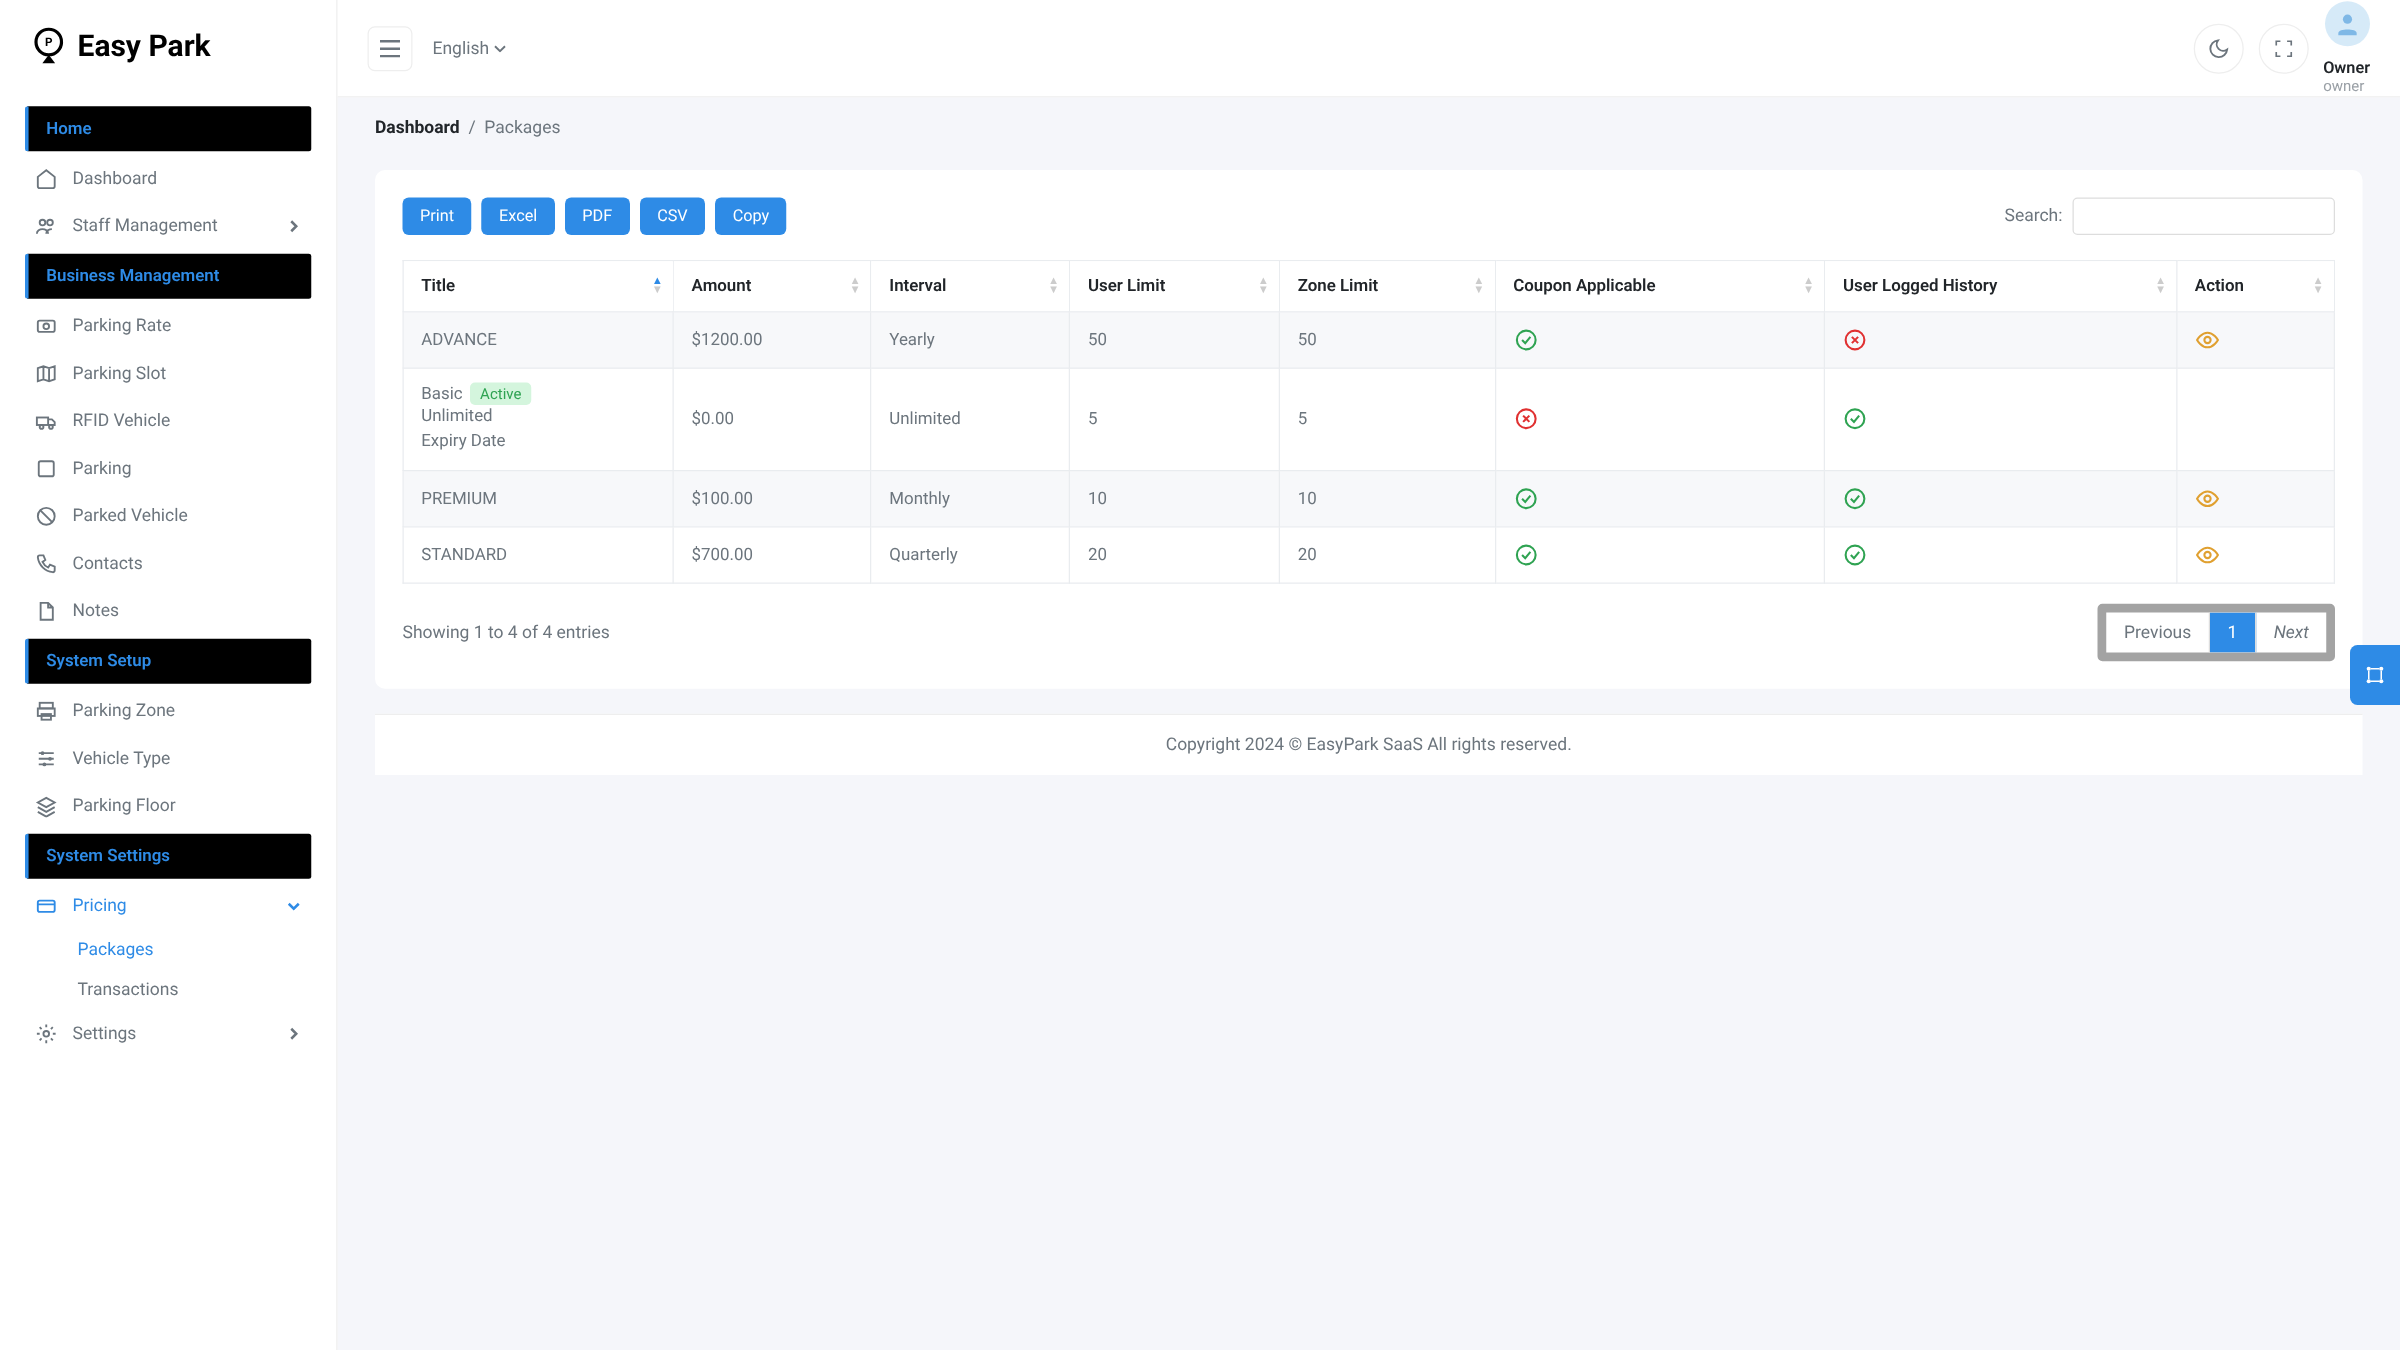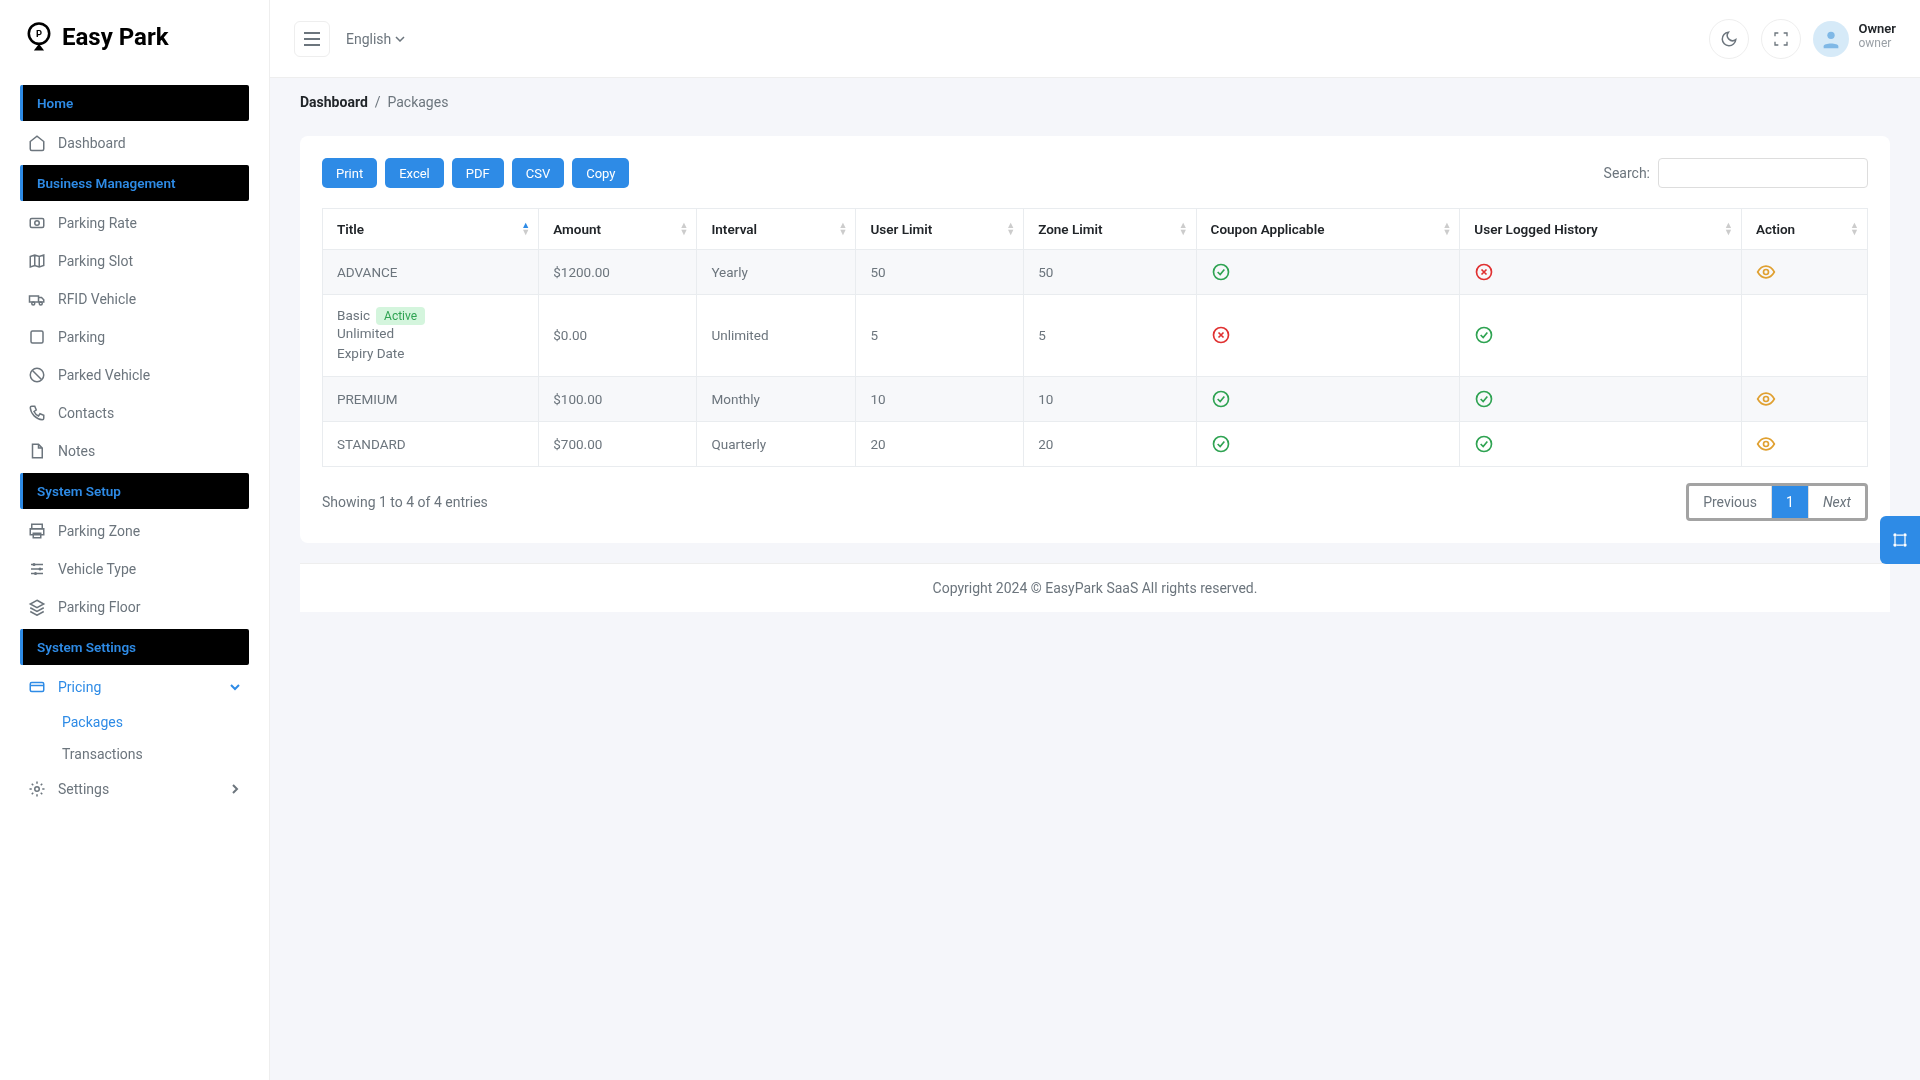--- a/index.html
+++ b/index.html
@@ -16,21 +16,21 @@
 .nav-item .chev { margin-left:auto; }
 .nav-sub { padding-left:34px; }
 .nav-sub .nav-item { padding:8px 8px; font-size:14px; }
 .icn { width:18px; height:18px; display:inline-flex; align-items:center; justify-content:center; flex-shrink:0; }
 .main { flex:1; display:flex; flex-direction:column; overflow:hidden; }
 .topbar { height:78px; background:#fff; border-bottom:1px solid #eee; display:flex; align-items:center; padding:0 24px; gap:16px; }
 .hamburger { width:36px; height:36px; border:1px solid #eee; border-radius:6px; display:flex; align-items:center; justify-content:center; cursor:pointer; color:#6c757d; }
 .lang { color:#6c757d; cursor:pointer; display:flex; align-items:center; gap:4px; }
 .top-right { margin-left:auto; display:flex; align-items:center; gap:12px; }
 .icon-btn { width:40px; height:40px; border:1px solid #eee; border-radius:50%; display:flex; align-items:center; justify-content:center; cursor:pointer; color:#6c757d; }
-.user { display:flex; align-items:flex-start; gap:10px; cursor:pointer; }
+.user { display:flex; align-items:flex-end; gap:10px; cursor:pointer;flex-direction:column; }
 .avatar { width:36px; height:36px; border-radius:50%; background:#d6eaf8; display:flex; align-items:center; justify-content:center; }
 .avatar svg { width:22px; height:22px; fill:#7fb8e6; }
 .user-meta .uname { font-weight:600; font-size:13px; color:#212529; }
 .user-meta .urole { font-size:12px; color:#9aa0a6; }
 .crumb { padding:16px 30px 6px; background:#f5f6fa; color:#6c757d; font-size:14px; }
 .crumb b { color:#212529; font-weight:700; }
 .content { flex:1; padding:20px 30px; overflow-y:auto; }
 .card { background:#fff; border-radius:8px; padding:22px; }
 .toolbar { display:flex; gap:8px; margin-bottom:14px; }
 .btn { background:#2e8be6; color:#fff; border:none; padding:7px 14px; border-radius:5px; font-size:13px; cursor:pointer; }
@@ -44,21 +44,21 @@
 th.sorted-asc .sort .up { color:#2e8be6; }
 tbody tr:nth-child(odd) td { background:#f7f8fa; }
 td { color:#6c757d; }
 .badge { background:#d4f5dd; color:#2fa352; padding:2px 8px; border-radius:4px; font-size:12px; margin-left:6px; }
 .stline { display:block; line-height:1.5; }
 .chk { color:#2fa352; }
 .crs { color:#e03131; }
 .eye { color:#e0a030; cursor:pointer; }
 .table-foot { display:flex; align-items:center; margin-top:16px; }
 .entries { color:#6c757d; font-size:14px; }
-.pager { margin-left:auto; display:flex; border:3px solid #a3a3a3; border-radius:4px; overflow:hidden; }
+.pager { margin-left:auto; display:flex; border:7px solid #a3a3a3; border-radius:4px; overflow:hidden; }
 .pager span { padding:8px 14px; font-size:14px; cursor:pointer; border-right:1px solid #ddd; color:#6c757d; }
 .pager span:last-child { border-right:none;font-style:italic; }
 .pager span.active { background:#2e8be6; color:#fff; }
 .footer { background:#fff; padding:16px; text-align:center; color:#6c757d; font-size:14px; border-top:1px solid #eee; margin-top:20px; }
 .settings-fab { position:fixed; right:0; top:50%; transform:translateY(-50%); width:40px; height:48px; background:#2e8be6; display:flex; align-items:center; justify-content:center; border-radius:6px 0 0 6px; cursor:pointer; color:#fff; }
 svg { display:block; }
 </style>
 </head>
 <body>
 
@@ -74,20 +74,35 @@
     </div>
     <nav class="nav" id="nav">
         <div class="nav-section">Home</div>
         <div class="nav-item">
           <span class="icn">
             <svg viewBox="0 0 24 24" width="18" height="18">
               <path d="M3 10l9-7 9 7v10a2 2 0 01-2 2H5a2 2 0 01-2-2z" fill="none" stroke="currentColor" stroke-width="2"></path>
             </svg>
           </span>
           <span>Dashboard</span>
+        </div>
+        <div class="nav-item">
+          <span class="icn">
+            <svg viewBox="0 0 24 24" width="18" height="18">
+              <circle cx="8" cy="8" r="3" fill="none" stroke="currentColor" stroke-width="2"></circle>
+              <circle cx="16" cy="8" r="3" fill="none" stroke="currentColor" stroke-width="2"></circle>
+              <path d="M2 20c0-3 3-5 6-5s6 2 6 5M12 20c0-3 3-5 6-5" fill="none" stroke="currentColor" stroke-width="2"></path>
+            </svg>
+          </span>
+          <span>Staff Management</span>
+          <span class="chev">
+            <svg width="12" height="12" viewBox="0 0 12 12">
+              <path d="M4 2l4 4-4 4" fill="none" stroke="currentColor" stroke-width="2"></path>
+            </svg>
+          </span>
         </div>
         <div class="nav-section">Business Management</div>
         <div class="nav-item">
           <span class="icn">
             <svg viewBox="0 0 24 24" width="18" height="18">
               <rect x="3" y="6" width="18" height="12" rx="2" fill="none" stroke="currentColor" stroke-width="2"></rect>
               <circle cx="12" cy="12" r="3" fill="none" stroke="currentColor" stroke-width="2"></circle>
             </svg>
           </span>
           <span>Parking Rate</span>

